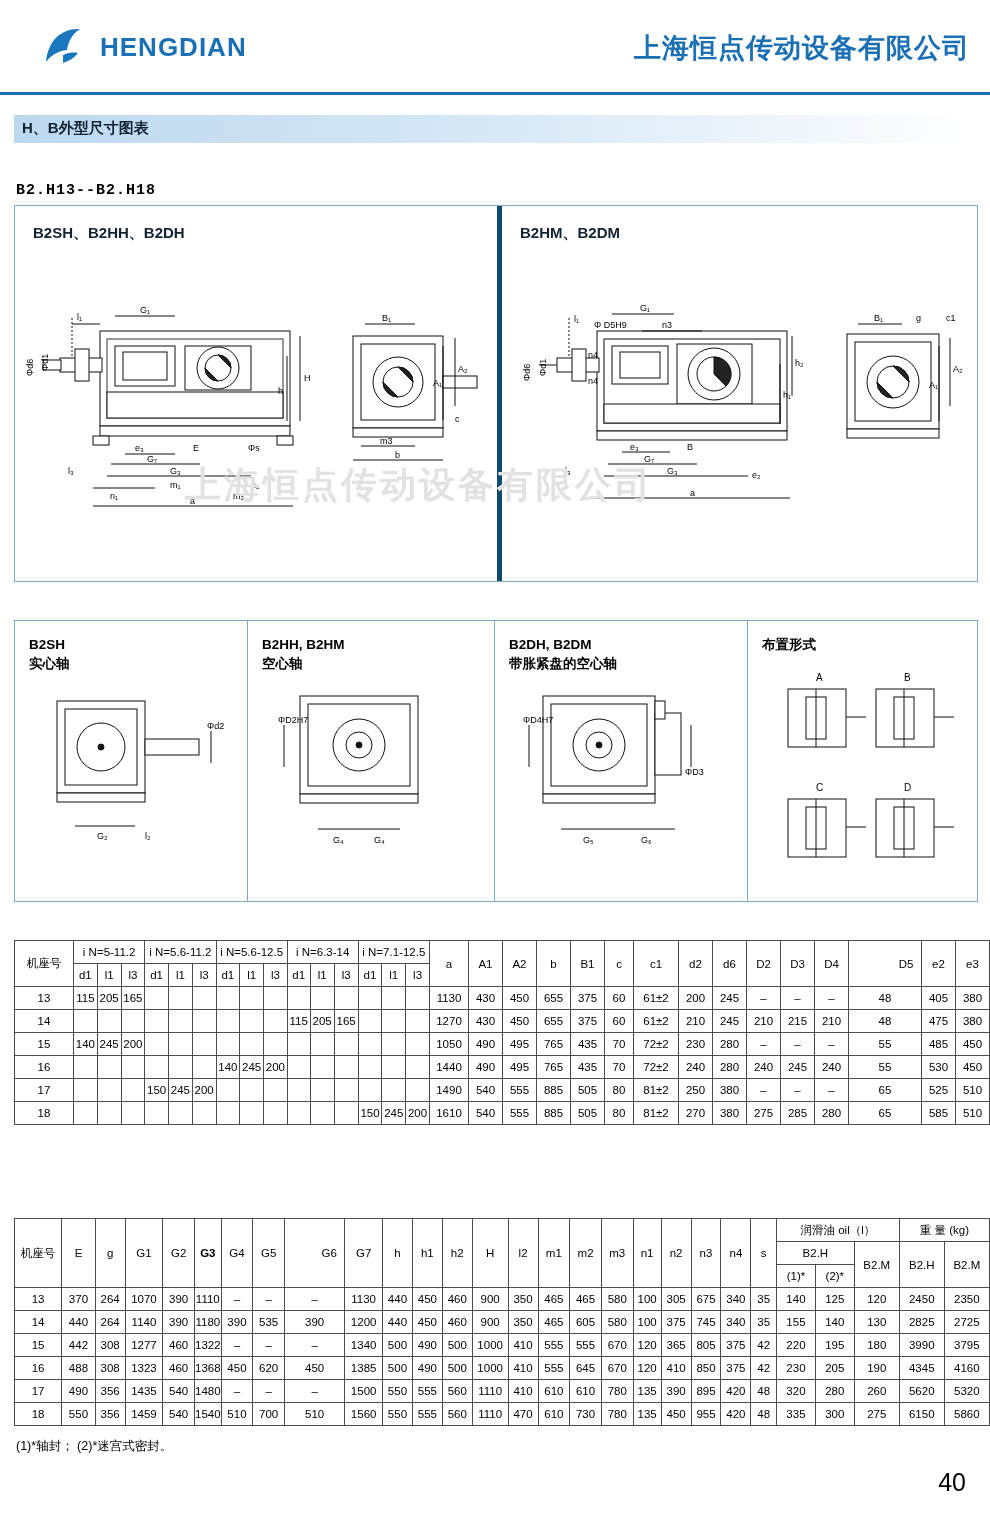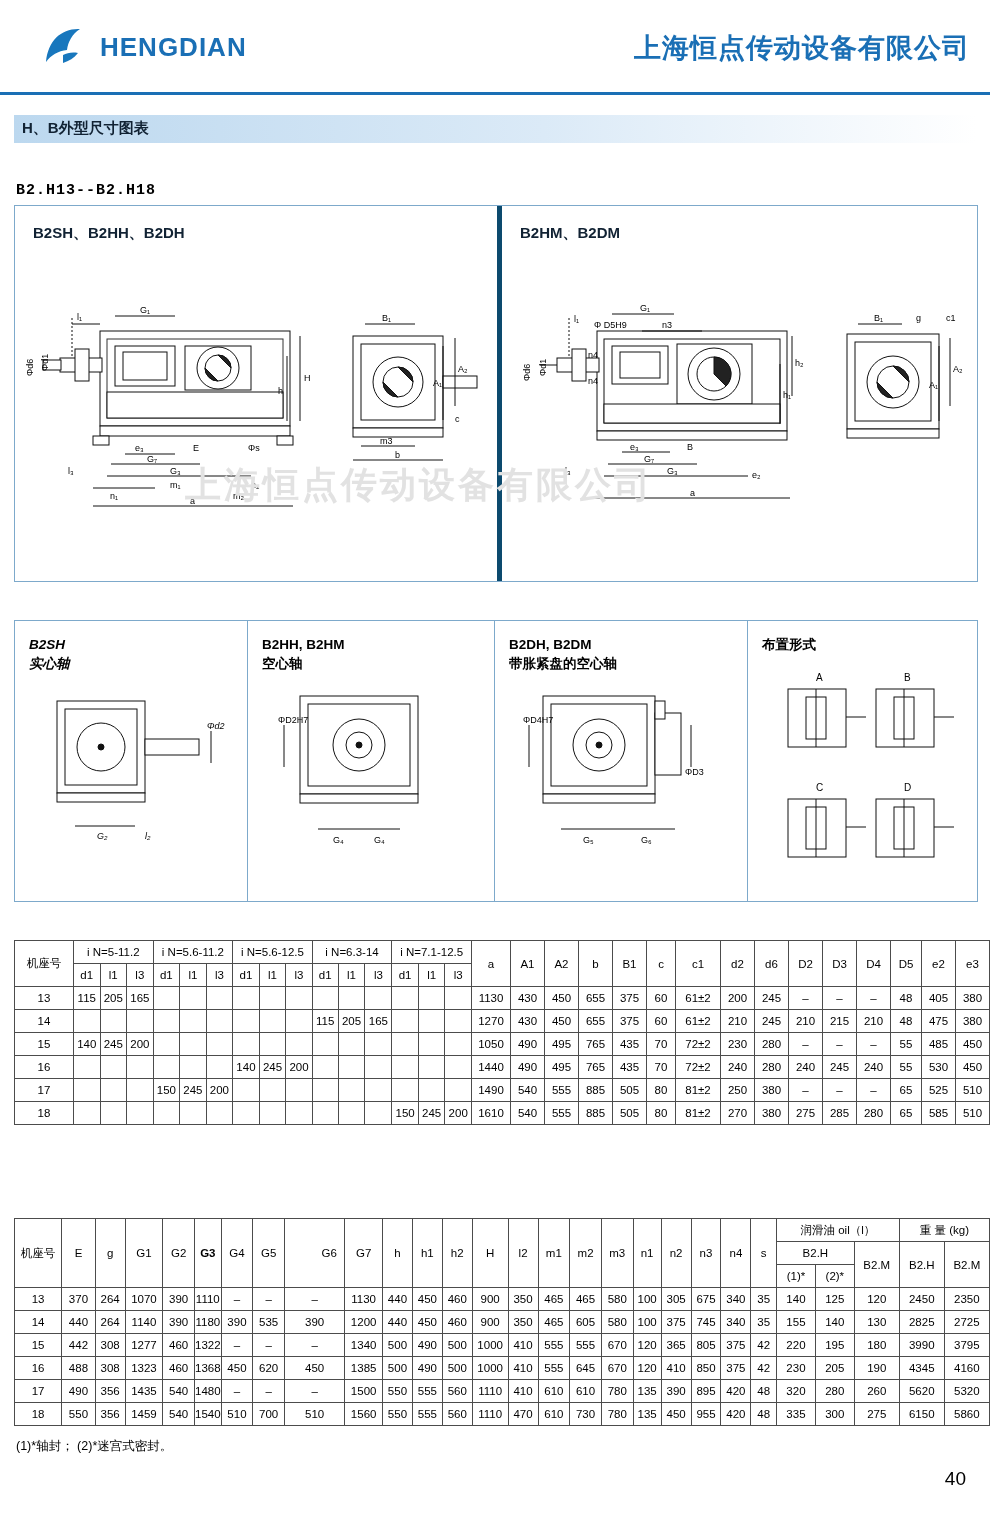--- a/index.html
+++ b/index.html
@@ -56,21 +56,21 @@
   table{border-collapse:collapse;font-size:11.5px;font-family:"Liberation Sans",sans-serif;}
   .tbl1{position:absolute;left:14px;top:940px;}
   .tbl2{position:absolute;left:14px;top:1218px;}
   .tbl1 td,.tbl1 th,.tbl2 td,.tbl2 th{
     border:1px solid #4c4c4c;text-align:center;vertical-align:middle;
     padding:0;height:22px;
   }
   .tbl1 th,.tbl2 th{font-weight:normal;background:#fff;}
   .hd{font-weight:bold;}
   .footnote{position:absolute;left:16px;top:1438px;font-size:12.5px;}
-  .pageno{position:absolute;right:24px;top:1468px;font-size:19px;margin-left:24px;}
+  .pageno{position:absolute;right:24px;top:1468px;font-size:25px;margin-left:24px;}
 
   svg{display:block;}
 </style>
 </head>
 <body>
 
 <div class="page">
 
   <div class="header">
     <div class="logo-wrap">
@@ -230,21 +230,21 @@
           <text x="427" y="182" stroke="none" fill="#000">A₁</text>
         </g>
       </svg>
     </div>
 
     <div class="watermark">上海恒点传动设备有限公司</div>
   </div>
 
   <div class="panels2">
 
-    <div class="p2" style="width:232px;font-style:italic;">
+    <div class="p2" style="width:232px;">
       <div class="t">
         <div>B2SH</div>
         <div>实心轴</div>
       </div>
       <svg width="232" height="280">
         <g stroke="#111" fill="none" stroke-width="1" font-size="9" font-family="Liberation Sans">
           <rect x="42" y="80" width="88" height="92" fill="#fff"></rect>
           <rect x="50" y="88" width="72" height="76" fill="#fff"></rect>
           <circle cx="86" cy="126" r="24" fill="#fff"></circle>
           <circle cx="86" cy="126" r="3" fill="#111"></circle>
@@ -356,21 +356,21 @@
         <th rowspan="2" style="width:33px;">A2</th>
         <th rowspan="2" style="width:33px;">b</th>
         <th rowspan="2" style="width:33px;">B1</th>
         <th rowspan="2" style="width:28px;">c</th>
         <th rowspan="2" style="width:44px;">c1</th>
         <th rowspan="2" style="width:33px;">d2</th>
         <th rowspan="2" style="width:33px;">d6</th>
         <th rowspan="2" style="width:33px;">D2</th>
         <th rowspan="2" style="width:33px;">D3</th>
         <th rowspan="2" style="width:33px;">D4</th>
-        <th rowspan="2" style="width:30px;">D5</th>
+        <th rowspan="2" style="width:30px;padding-left:42px;">D5</th>
         <th rowspan="2" style="width:33px;">e2</th>
         <th rowspan="2" style="width:33px;">e3</th>
       </tr>
       <tr>
         <th>d1</th>
         <th>l1</th>
         <th>l3</th>
         <th>d1</th>
         <th>l1</th>
         <th>l3</th>

